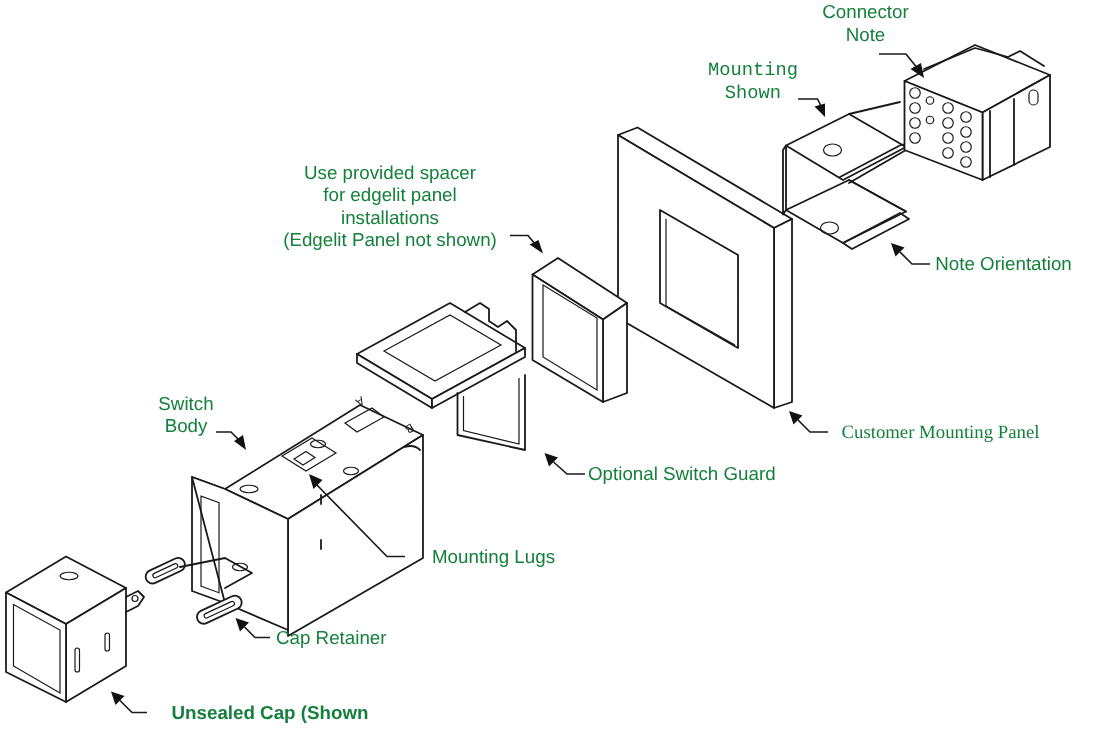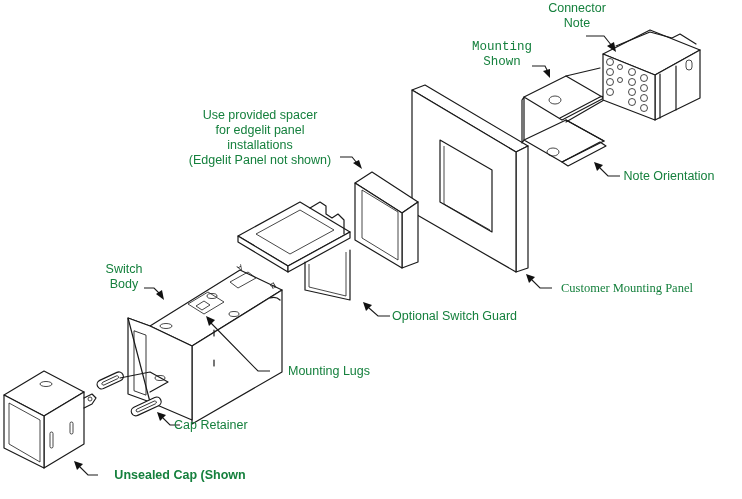--- a/index.html
+++ b/index.html
@@ -164,16 +164,16 @@
 <div class="lbl c" style="left:594px; top:169px; width:150px;"><span>Note Orientation</span><br></div>
 
 <div class="lbl" style="left:561px; top:281px;font-family:Liberation Serif, serif;">Customer Mounting Panel</div>
 
 <div class="lbl c" style="left:96px; top:262px; width:56px;"><span>Switch</span><br><span>Body</span></div>
 
 <div class="lbl" style="left:392px; top:309px;">Optional Switch Guard</div>
 
 <div class="lbl" style="left:272px; top:364px;margin-left:16px;">Mounting Lugs</div>
 
-<div class="lbl" style="left:174px; top:418px;text-align:center;">Cap Retainer</div>
+<div class="lbl" style="left:184px; top:418px;text-align:center;">Cap Retainer</div>
 
 <div class="lbl c" style="left:90px; top:468px; width:180px;font-weight:bold;"><span>Unsealed Cap (Shown</span><br></div>
 </div>
 
 </body></html>

